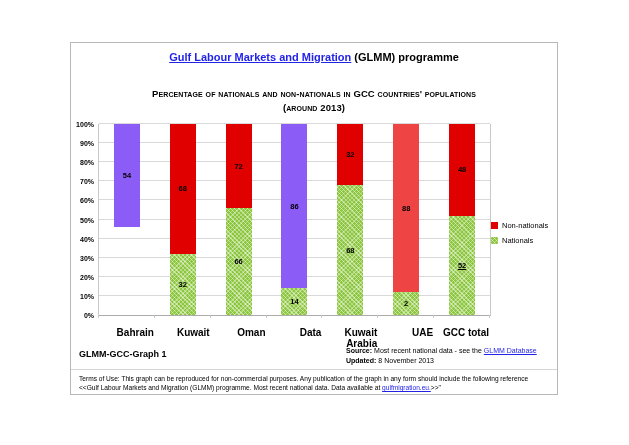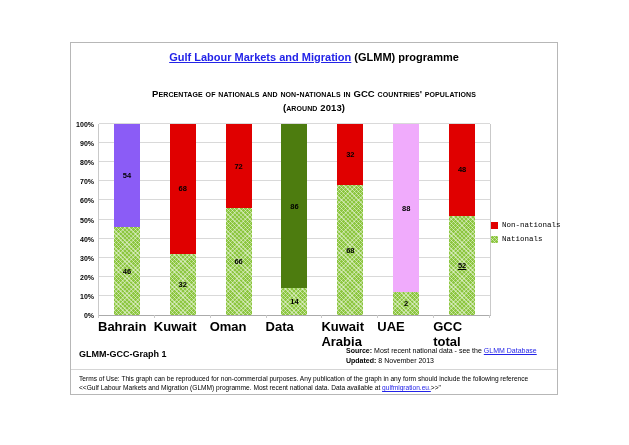--- a/index.html
+++ b/index.html
@@ -30,25 +30,25 @@
   .ylab{position:absolute;right:0;transform:translateY(50%);
         font-size:7px;font-weight:600;white-space:nowrap;}
   .col{position:absolute;bottom:0;height:100%;}
   .seg{position:absolute;left:50%;transform:translateX(-50%);width:26px;
        display:flex;align-items:center;justify-content:center;}
   .pat{background-image:
        repeating-linear-gradient(45deg, rgba(255,255,255,.45) 0 1px, transparent 1px 3px),
        repeating-linear-gradient(-45deg, rgba(255,255,255,.35) 0 1px, transparent 1px 3px);}
   .segval{font-size:7.5px;font-weight:bold;color:#000;}
   .xlabels{position:absolute;left:27px;top:272px;width:391px;height:16px;}
-  .xlab{position:absolute;top:4px;text-align:left;font-size:13px;font-weight:600;}
+  .xlab{position:absolute;top:12px;text-align:right;font-size:10px;font-weight:600;}
   .xtick{position:absolute;top:0;width:1px;height:3px;background:#c9c9c9;}
   
   .legend{position:absolute;left:420px;top:178px;}
-  .legend-item{display:flex;align-items:flex-end;margin-bottom:6px;font-family:Liberation Mono, monospace;}
+  .legend-item{display:flex;align-items:center;margin-bottom:6px;}
   .legend-marker{width:7px;height:7px;margin-right:4px;flex:none;}
   .legend-label{font-size:7.5px;white-space:nowrap;}
   
   .graph-label{position:absolute;left:8px;top:306px;font-size:9px;font-weight:bold;}
   .source{position:absolute;left:275px;top:303px;font-size:7px;line-height:9.5px;}
   .source .lbl{font-weight:bold;margin-right:2px;}
   .source a{color:#2323e8;text-decoration:underline;}
   .terms{position:absolute;left:0;right:0;top:326px;border-top:1px solid #d5d5d5;
          padding:4px 8px 0 8px;font-size:6.6px;line-height:1.4;}
   .terms a{color:#2323e8;text-decoration:underline;}
@@ -86,23 +86,20 @@
       <div class="gridline" style="bottom: 20%;"></div>
       <div class="gridline" style="bottom: 30%;"></div>
       <div class="gridline" style="bottom: 40%;"></div>
       <div class="gridline" style="bottom: 50%;"></div>
       <div class="gridline" style="bottom: 60%;"></div>
       <div class="gridline" style="bottom: 70%;"></div>
       <div class="gridline" style="bottom: 80%;"></div>
       <div class="gridline" style="bottom: 90%;"></div>
       <div class="gridline" style="bottom: 100%;"></div>
       <div class="col" style="left: 0%; width: 14.2857%;">
-        <div class="seg pat" style="bottom: 0%; height: 46%; background-color: rgb(140, 198, 63);">
-          <span class="segval">46</span>
-        </div>
         <div class="seg" style="bottom: 46%; height: 54%; background-color: #8b5cf6;">
           <span class="segval">54</span>
         </div>
       </div>
       <div class="col" style="left: 14.2857%; width: 14.2857%;">
         <div class="seg pat" style="bottom: 0%; height: 32%; background-color: rgb(140, 198, 63);">
           <span class="segval">32</span>
         </div>
         <div class="seg" style="bottom: 32%; height: 68%; background-color: rgb(224, 0, 0);">
           <span class="segval">68</span>
@@ -113,37 +110,37 @@
           <span class="segval">66</span>
         </div>
         <div class="seg" style="bottom: 56%; height: 44%; background-color: rgb(224, 0, 0);">
           <span class="segval">72</span>
         </div>
       </div>
       <div class="col" style="left: 42.8571%; width: 14.2857%;">
         <div class="seg pat" style="bottom: 0%; height: 14%; background-color: rgb(140, 198, 63);">
           <span class="segval">14</span>
         </div>
-        <div class="seg" style="bottom: 14%; height: 86%; background-color: #4d7c0f;">
+        <div class="seg" style="bottom: 14%; height: 86%; background-color: #8b5cf6;">
           <span class="segval">86</span>
         </div>
       </div>
       <div class="col" style="left: 57.1429%; width: 14.2857%;">
         <div class="seg pat" style="bottom: 0%; height: 68%; background-color: rgb(140, 198, 63);">
           <span class="segval">68</span>
         </div>
         <div class="seg" style="bottom: 68%; height: 32%; background-color: rgb(224, 0, 0);">
           <span class="segval">32</span>
         </div>
       </div>
       <div class="col" style="left: 71.4286%; width: 14.2857%;">
         <div class="seg pat" style="bottom: 0%; height: 12%; background-color: rgb(140, 198, 63);">
           <span class="segval">2</span>
         </div>
-        <div class="seg" style="bottom: 12%; height: 88%; background-color: #f0abfc;">
+        <div class="seg" style="bottom: 12%; height: 88%; background-color: #ef4444;">
           <span class="segval">88</span>
         </div>
       </div>
       <div class="col" style="left: 85.7143%; width: 14.2857%;">
         <div class="seg pat" style="bottom: 0%; height: 52%; background-color: rgb(140, 198, 63); text-decoration: underline;">
           <span class="segval">52</span>
         </div>
         <div class="seg" style="bottom: 52%; height: 48%; background-color: rgb(224, 0, 0); justify-content: center;">
           <span class="segval">48</span>
         </div>

